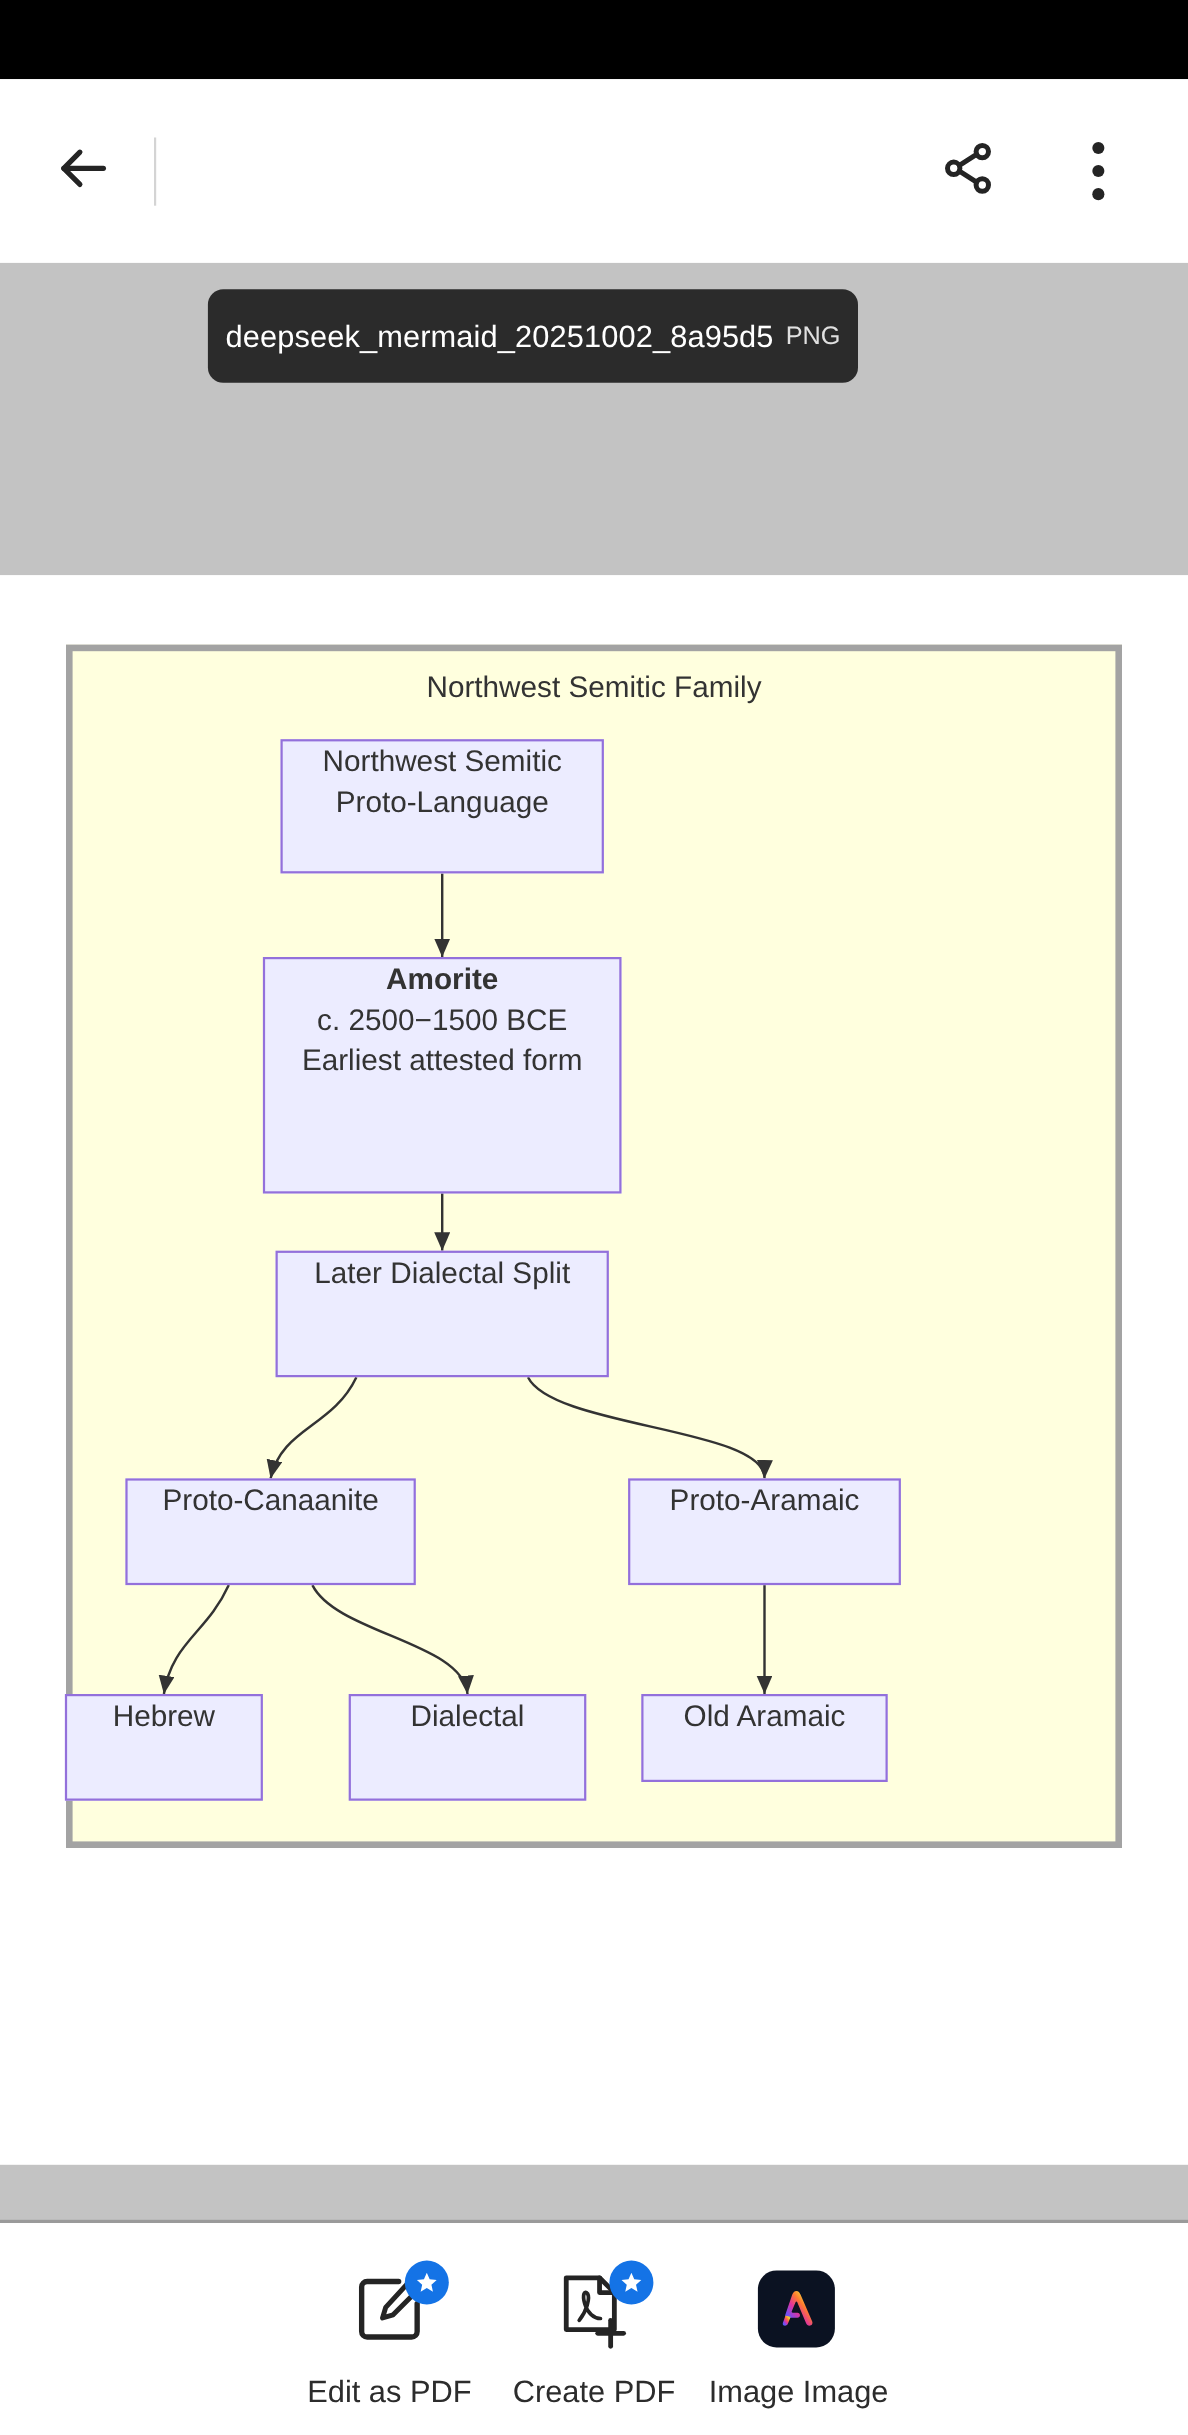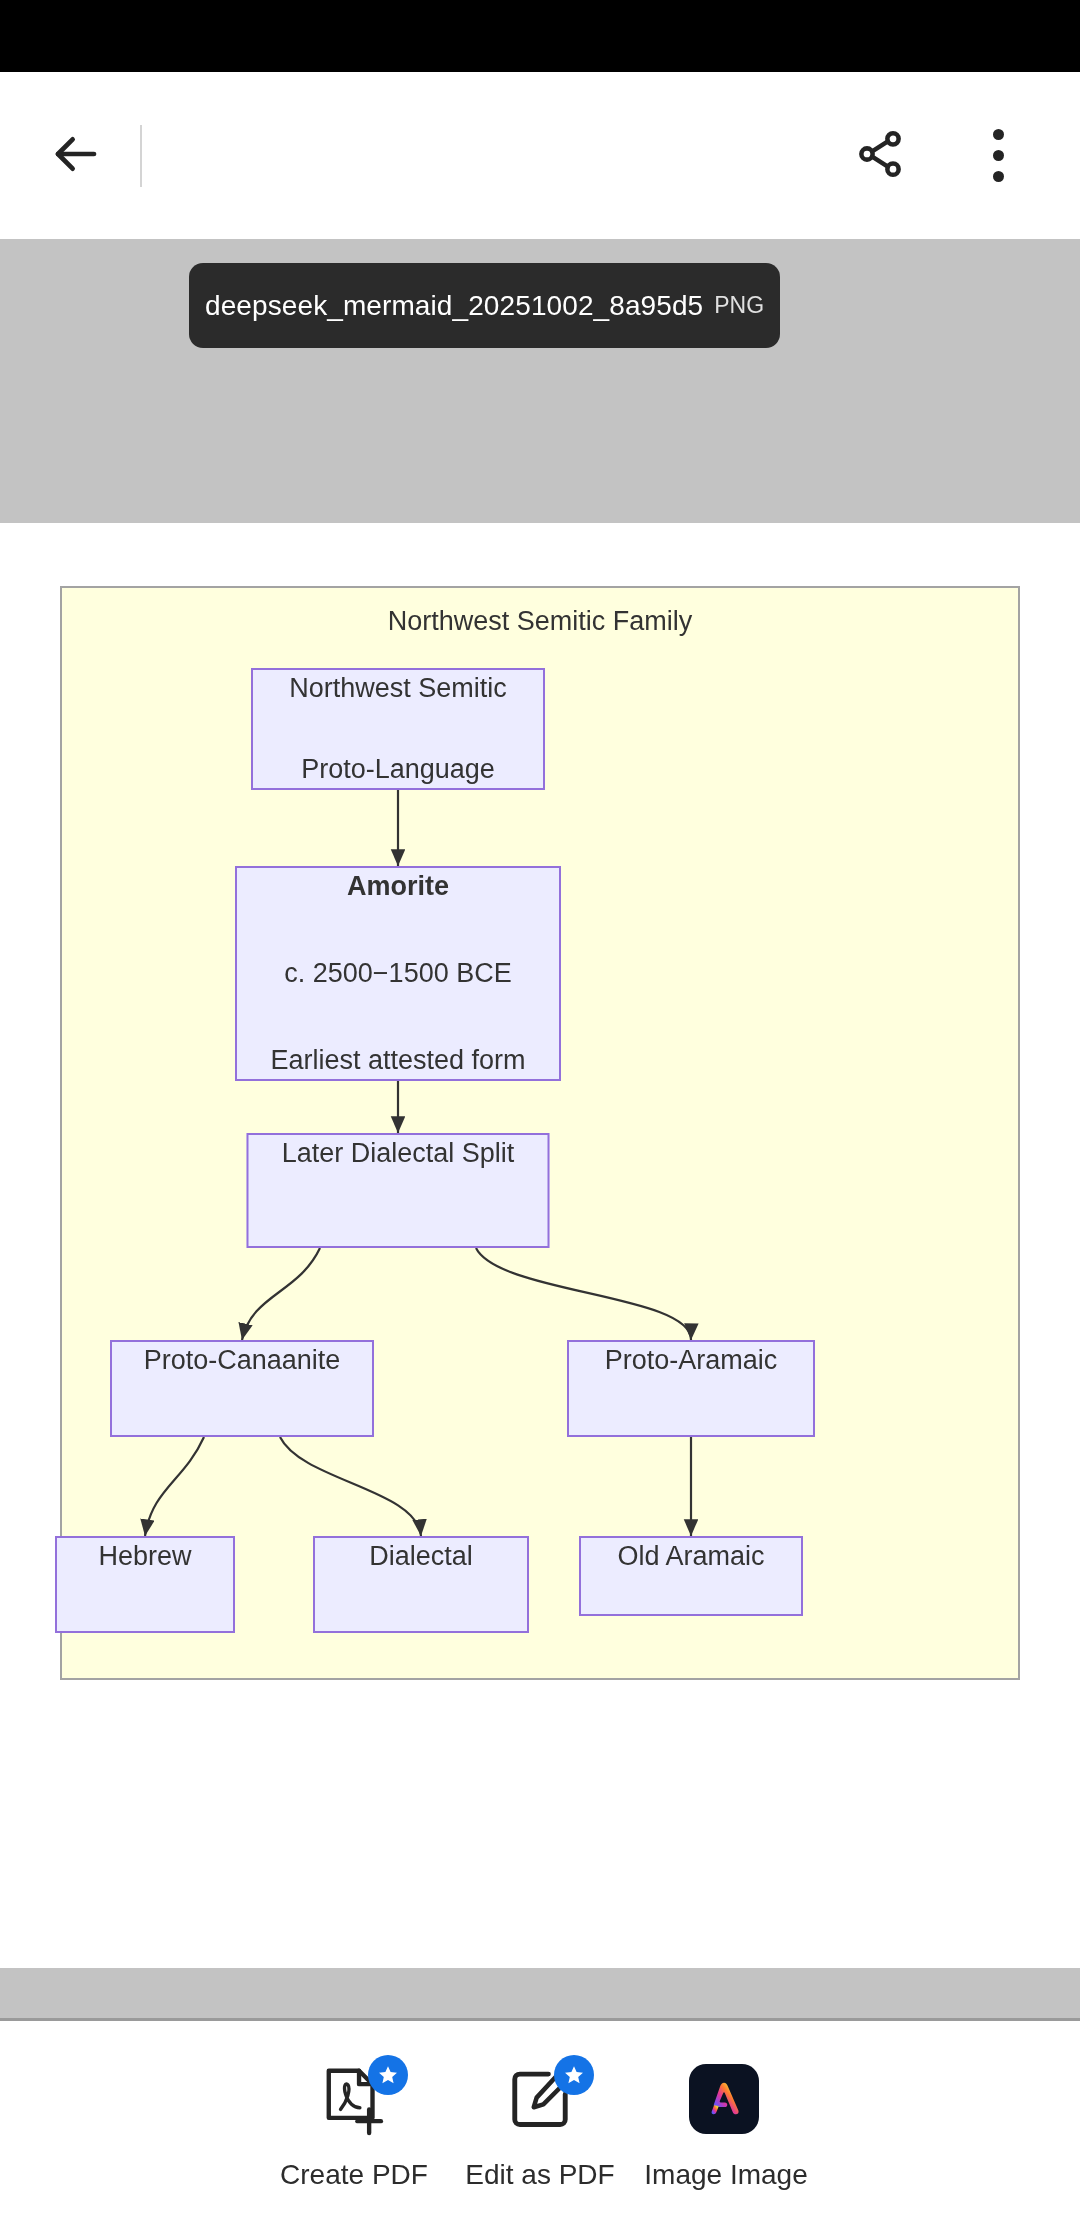--- a/index.html
+++ b/index.html
@@ -63,32 +63,32 @@
   .toast-name { font-size:28px; letter-spacing:.1px; white-space:nowrap; }
   .toast-ext  { font-size:23px; color:#e0e0e0; }
 
   
   .sheet {
     position:absolute; left:0; top:523px; width:1080px; height:1445px;
     background:#ffffff;
   }
   .subgraph {
     position:absolute; left:60px; top:63px; width:960px; height:1094px;
-    background:#ffffde; border:2px solid #a3a3a3;
+    background:#ffffde; border:6px solid #a3a3a3;
   }
   .subgraph-title {
     position:absolute; left:0; top:18px; width:100%;
     text-align:center; font-size:27px; color:#333333;
   }
 
   .node {
     position:absolute;
     background:#ececff; border:2px solid #9370db;
     display:flex; flex-direction:column;
-    align-items:center; justify-content:space-between;
+    align-items:center; justify-content:flex-start;
     color:#333333; font-size:27px; line-height:37px;
     text-align:center;
   }
   .node .ln { display:block; white-space:nowrap; }
   .node .ln.bold { font-weight:bold; }
 
   svg.edges {
     position:absolute; left:0; top:0; width:960px; height:1094px;
     overflow:visible; pointer-events:none;
   }
@@ -229,52 +229,52 @@
         <span class="ln">Old Aramaic</span>
       </div>
 
     </div>
   </div>
 
   <div class="band-grey band-bottom"></div>
   <div class="band-sep"></div>
 
   <div class="actionbar">
+
+    <div class="action">
+      <div class="action-icon">
+        <svg width="74" height="74" viewBox="0 0 44 44" fill="none" stroke="#242424" stroke-width="2.9" stroke-linecap="round" stroke-linejoin="round">
+          <path d="M27,6 L10,6 C8.3,6 7,7.3 7,9 L7,33 C7,34.7 8.3,36 10,36 L34,36 C35.7,36 37,34.7 37,33 L37,18"></path>
+          <path d="M33.6,5.2 L38.2,9.8 L24,24 L18.3,25.7 L20,20 Z" stroke-width="2.7"></path>
+        </svg>
+        <span class="star-badge">
+          <svg width="24" height="24" viewBox="0 0 24 24" fill="#ffffff">
+            <path d="M12 3.2 L14.6 9.1 L21 9.7 L16.2 14 L17.6 20.3 L12 17 L6.4 20.3 L7.8 14 L3 9.7 L9.4 9.1 Z"></path>
+          </svg>
+        </span>
+      </div>
+      <div class="action-label">Edit as PDF</div>
+    </div>
 
     <div class="action">
       <div class="action-icon">
         <svg width="74" height="74" viewBox="0 0 44 44" fill="none" stroke="#242424" stroke-width="2.6" stroke-linecap="round" stroke-linejoin="round">
           <path d="M7,4 L25,4 L33,12 L33,32 L7,32 Z"></path>
           <path d="M25,4 L25,12 L33,12"></path>
           <path d="M14,27 C18,22 20,15 18.5,12.5 C17,10.5 15.5,13 17,18 C18.5,23 22,26 25.5,26" stroke-width="2"></path>
           <line x1="31" y1="27" x2="31" y2="41"></line>
           <line x1="24" y1="34" x2="38" y2="34"></line>
         </svg>
         <span class="star-badge">
           <svg width="24" height="24" viewBox="0 0 24 24" fill="#ffffff">
             <path d="M12 3.2 L14.6 9.1 L21 9.7 L16.2 14 L17.6 20.3 L12 17 L6.4 20.3 L7.8 14 L3 9.7 L9.4 9.1 Z"></path>
           </svg>
         </span>
       </div>
       <div class="action-label">Create PDF</div>
-    </div>
-
-    <div class="action">
-      <div class="action-icon">
-        <svg width="74" height="74" viewBox="0 0 44 44" fill="none" stroke="#242424" stroke-width="2.9" stroke-linecap="round" stroke-linejoin="round">
-          <path d="M27,6 L10,6 C8.3,6 7,7.3 7,9 L7,33 C7,34.7 8.3,36 10,36 L34,36 C35.7,36 37,34.7 37,33 L37,18"></path>
-          <path d="M33.6,5.2 L38.2,9.8 L24,24 L18.3,25.7 L20,20 Z" stroke-width="2.7"></path>
-        </svg>
-        <span class="star-badge">
-          <svg width="24" height="24" viewBox="0 0 24 24" fill="#ffffff">
-            <path d="M12 3.2 L14.6 9.1 L21 9.7 L16.2 14 L17.6 20.3 L12 17 L6.4 20.3 L7.8 14 L3 9.7 L9.4 9.1 Z"></path>
-          </svg>
-        </span>
-      </div>
-      <div class="action-label">Edit as PDF</div>
     </div>
 
     <div class="action">
       <div class="action-icon">
         <div class="firefly">
           <svg width="46" height="46" viewBox="0 0 48 48">
             <defs>
               <linearGradient id="fg" x1="0%" y1="100%" x2="100%" y2="0%">
                 <stop offset="0%" stop-color="#2f6cf6"></stop>
                 <stop offset="22%" stop-color="#7b4cf0"></stop>

